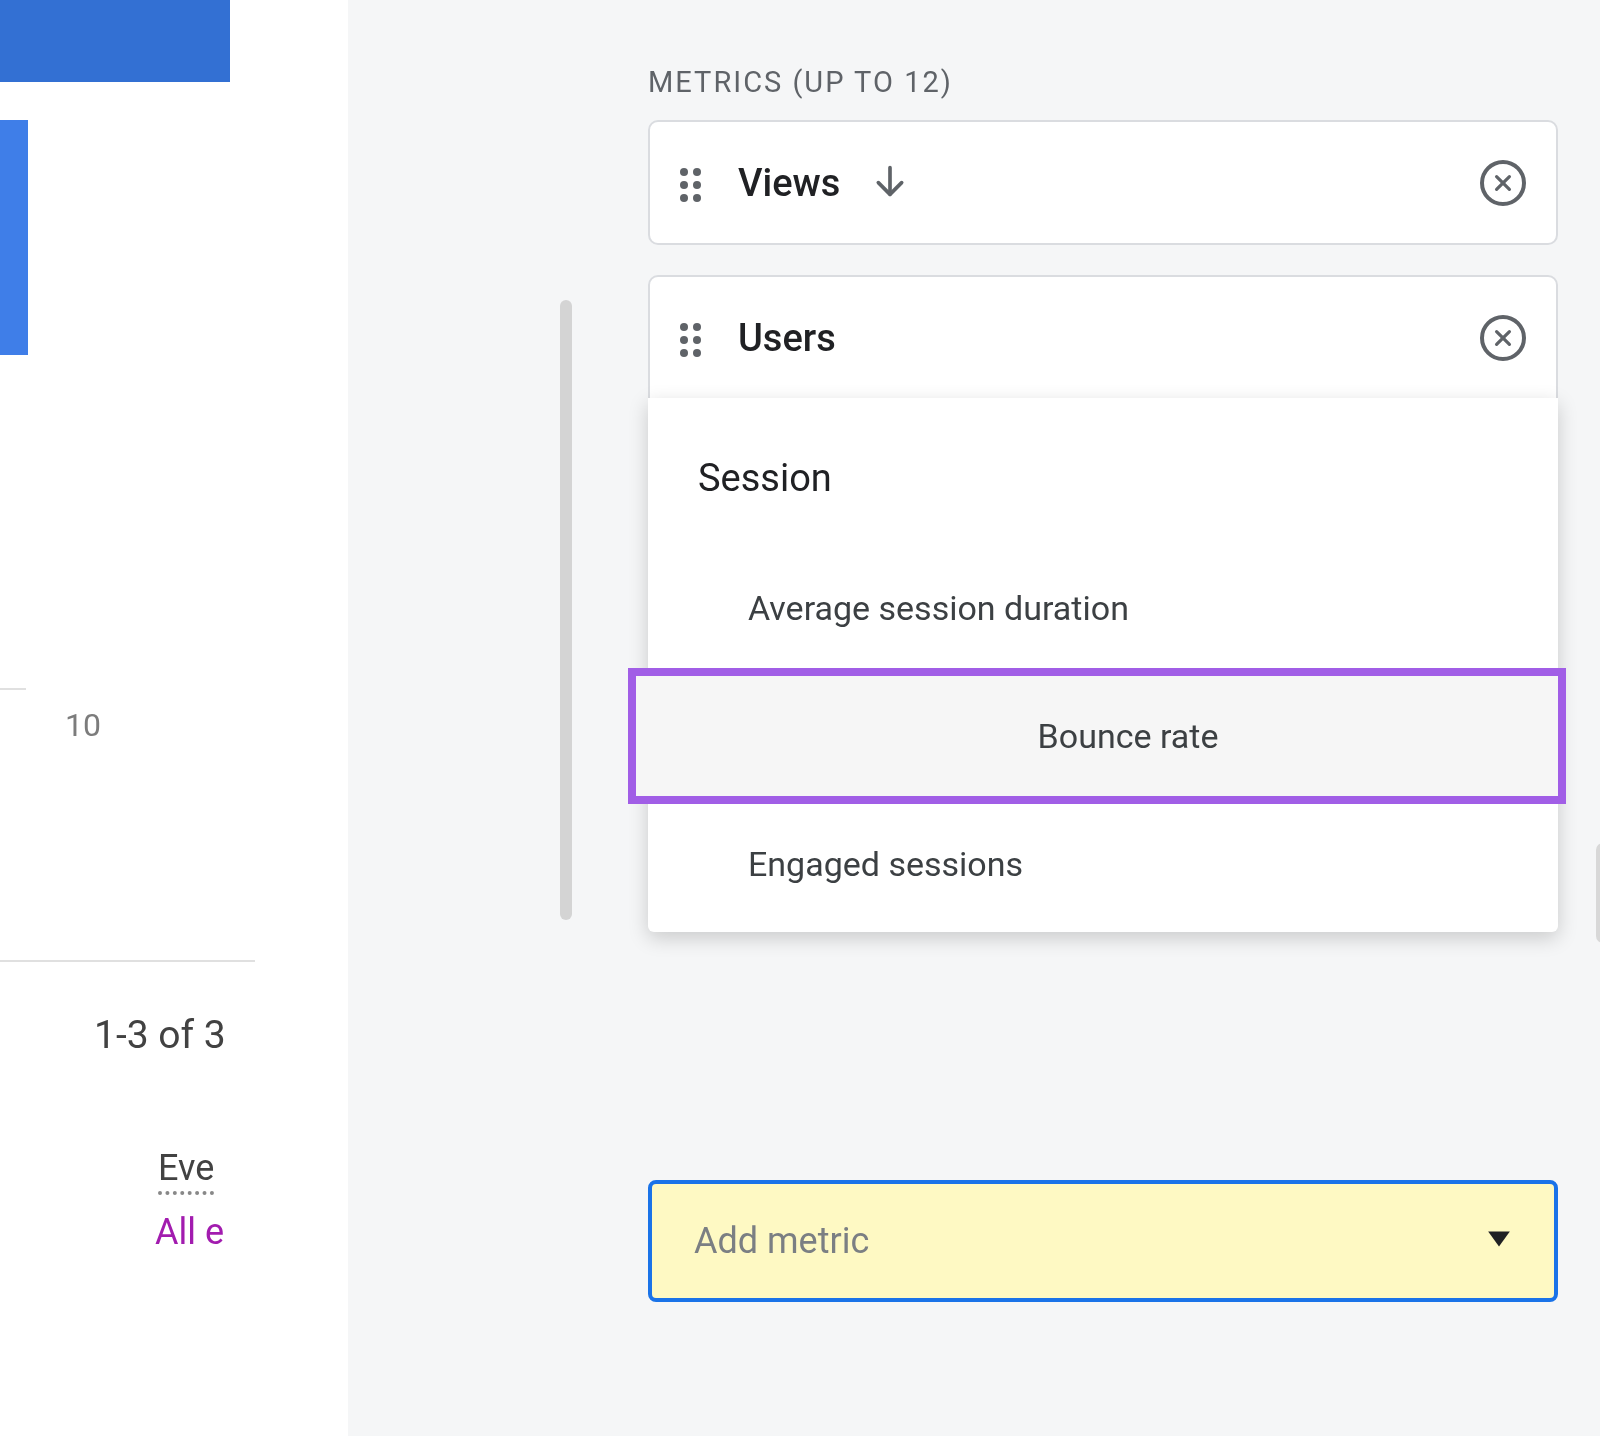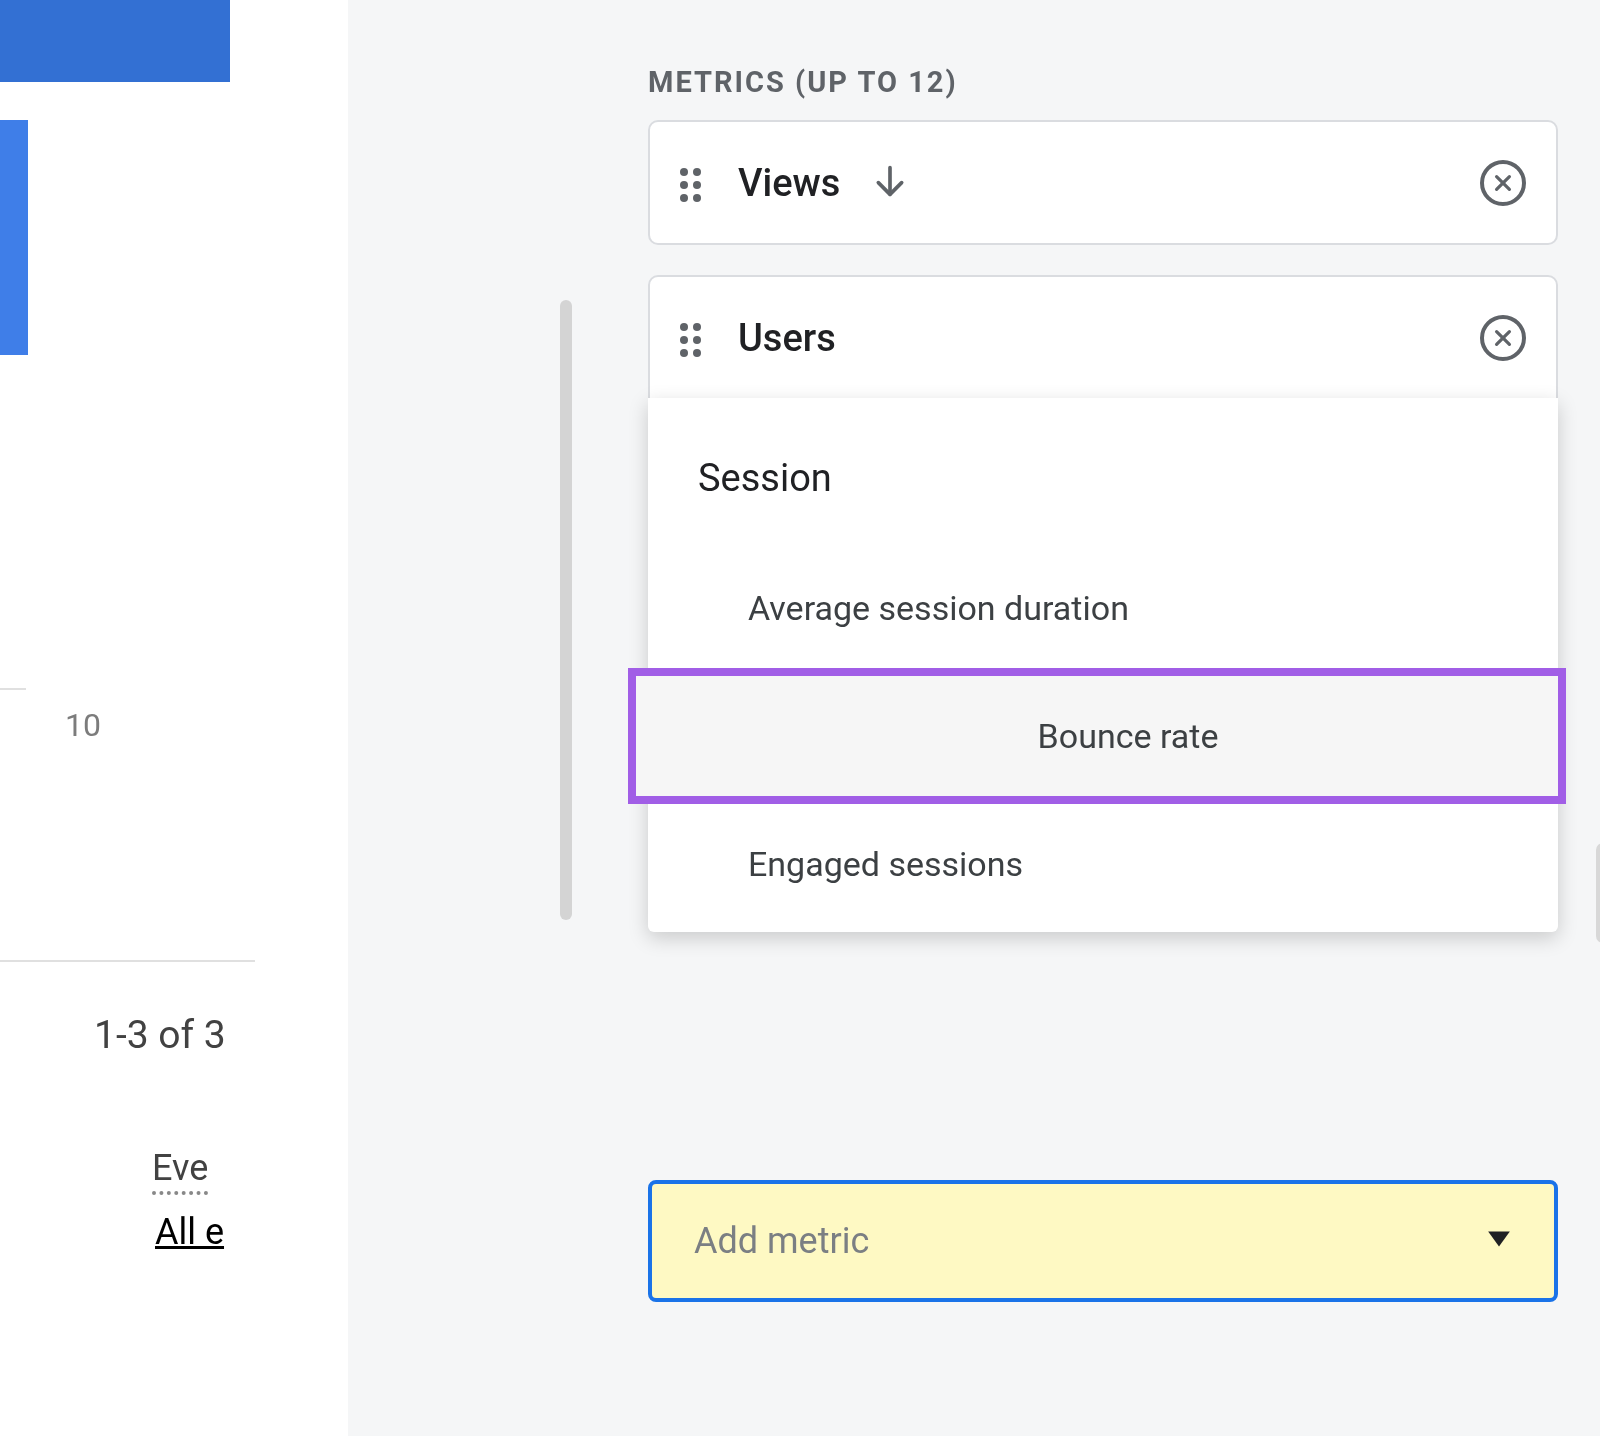--- a/index.html
+++ b/index.html
@@ -8,31 +8,31 @@
   .root { position: relative; width: 1600px; height: 1436px; }
 
   
   .chart-bg { position: absolute; left: 0; top: 0; width: 348px; height: 1436px; background: #fff; }
   .chart-dark { position: absolute; left: 0; top: 0; width: 230px; height: 82px; background: #3370D3; }
   .chart-light { position: absolute; left: 0; top: 120px; width: 28px; height: 235px; background: #3F7EE8; }
   .axis-tick { position: absolute; left: 65px; top: 706px; font-size: 32px; color: #7C7C7C; }
   .axis-gridline { position: absolute; left: 0; top: 688px; width: 26px; height: 2px; background: #e0e0e0; }
   .axis-baseline { position: absolute; left: 0; top: 960px; width: 255px; height: 2px; background: #e0e0e0; }
   .pagination { position: absolute; left: 94px; top: 1012px; font-size: 39px; color: #424242; font-weight: 400; }
-  .eve-label { position: absolute; left: 152px; top: 1147px; font-size: 36px; color: #424242; border-bottom: 4px dotted #888; padding-bottom: 2px; }
-  .alle-label { position: absolute; left: 155px; top: 1211px; font-size: 36px; color: #000000; text-decoration: underline; }
+  .eve-label { position: absolute; left: 158px; top: 1147px; font-size: 36px; color: #424242; border-bottom: 4px dotted #888; padding-bottom: 2px; }
+  .alle-label { position: absolute; left: 155px; top: 1211px; font-size: 36px; color: #a21caf; }
 
   
   .main-bg { position: absolute; left: 348px; top: 0; width: 1252px; height: 1436px; background: #F5F6F7; }
 
   
   .scroll-track { position: absolute; left: 553px; top: 300px; width: 26px; height: 1136px; background: #F5F6F7; }
   .scroll-thumb { position: absolute; left: 560px; top: 300px; width: 12px; height: 620px; background: #D4D4D4; border-radius: 6px; }
 
-  .metrics-header { position: absolute; left: 648px; top: 65px; font-size: 29px; font-weight: 700; letter-spacing: 2px; color: #5F6368; }
+  .metrics-header { position: absolute; left: 648px; top: 65px; font-size: 29px; font-weight: 400; letter-spacing: 2px; color: #5F6368; }
 
   
   .metric-chip { position: absolute; left: 648px; width: 910px; height: 125px; background: #fff; border: 2px solid #DADCE0; border-radius: 10px; display: flex; align-items: center; padding: 0 30px; }
   .metric-chip.views { top: 120px; }
   .metric-chip.users { top: 275px; border-bottom-left-radius: 0; border-bottom-right-radius: 0; }
 
   .drag-handle { width: 30px; height: 30px; margin-right: 28px; display: grid; grid-template-columns: repeat(2, 8px); grid-template-rows: repeat(3, 8px); gap: 5px; }
   .drag-handle span { width: 8px; height: 8px; border-radius: 50%; background: #5F6368; }
 
   .chip-label { font-size: 38px; font-weight: 500; color: #202124; flex: 0 0 auto; }

